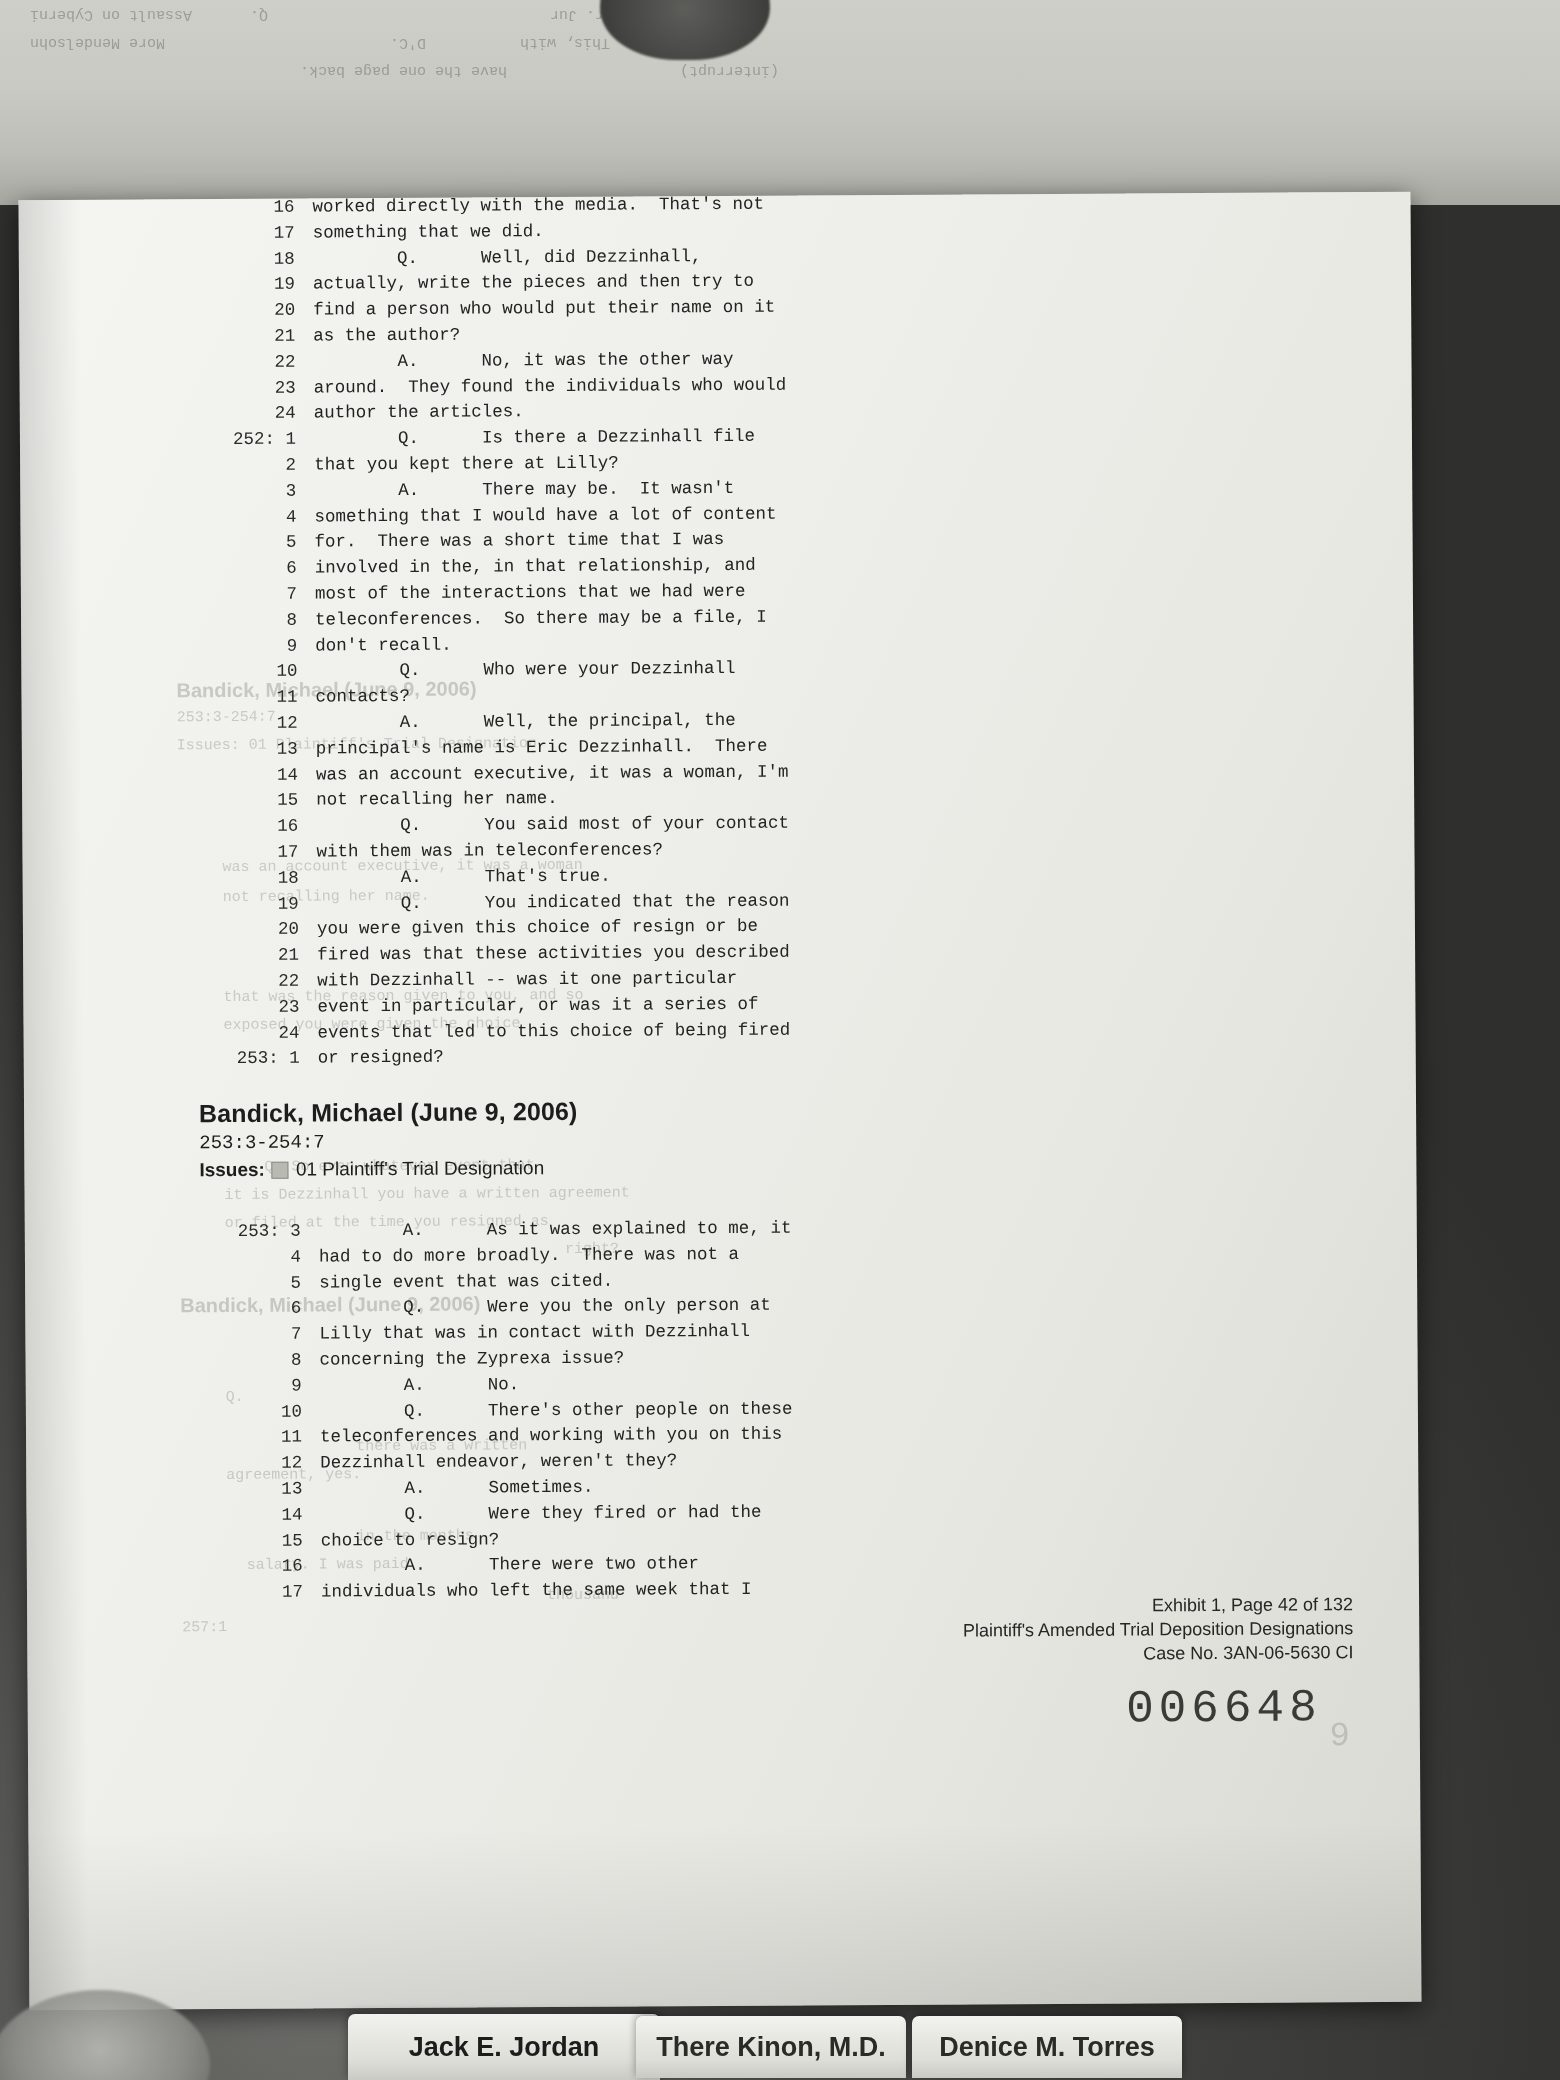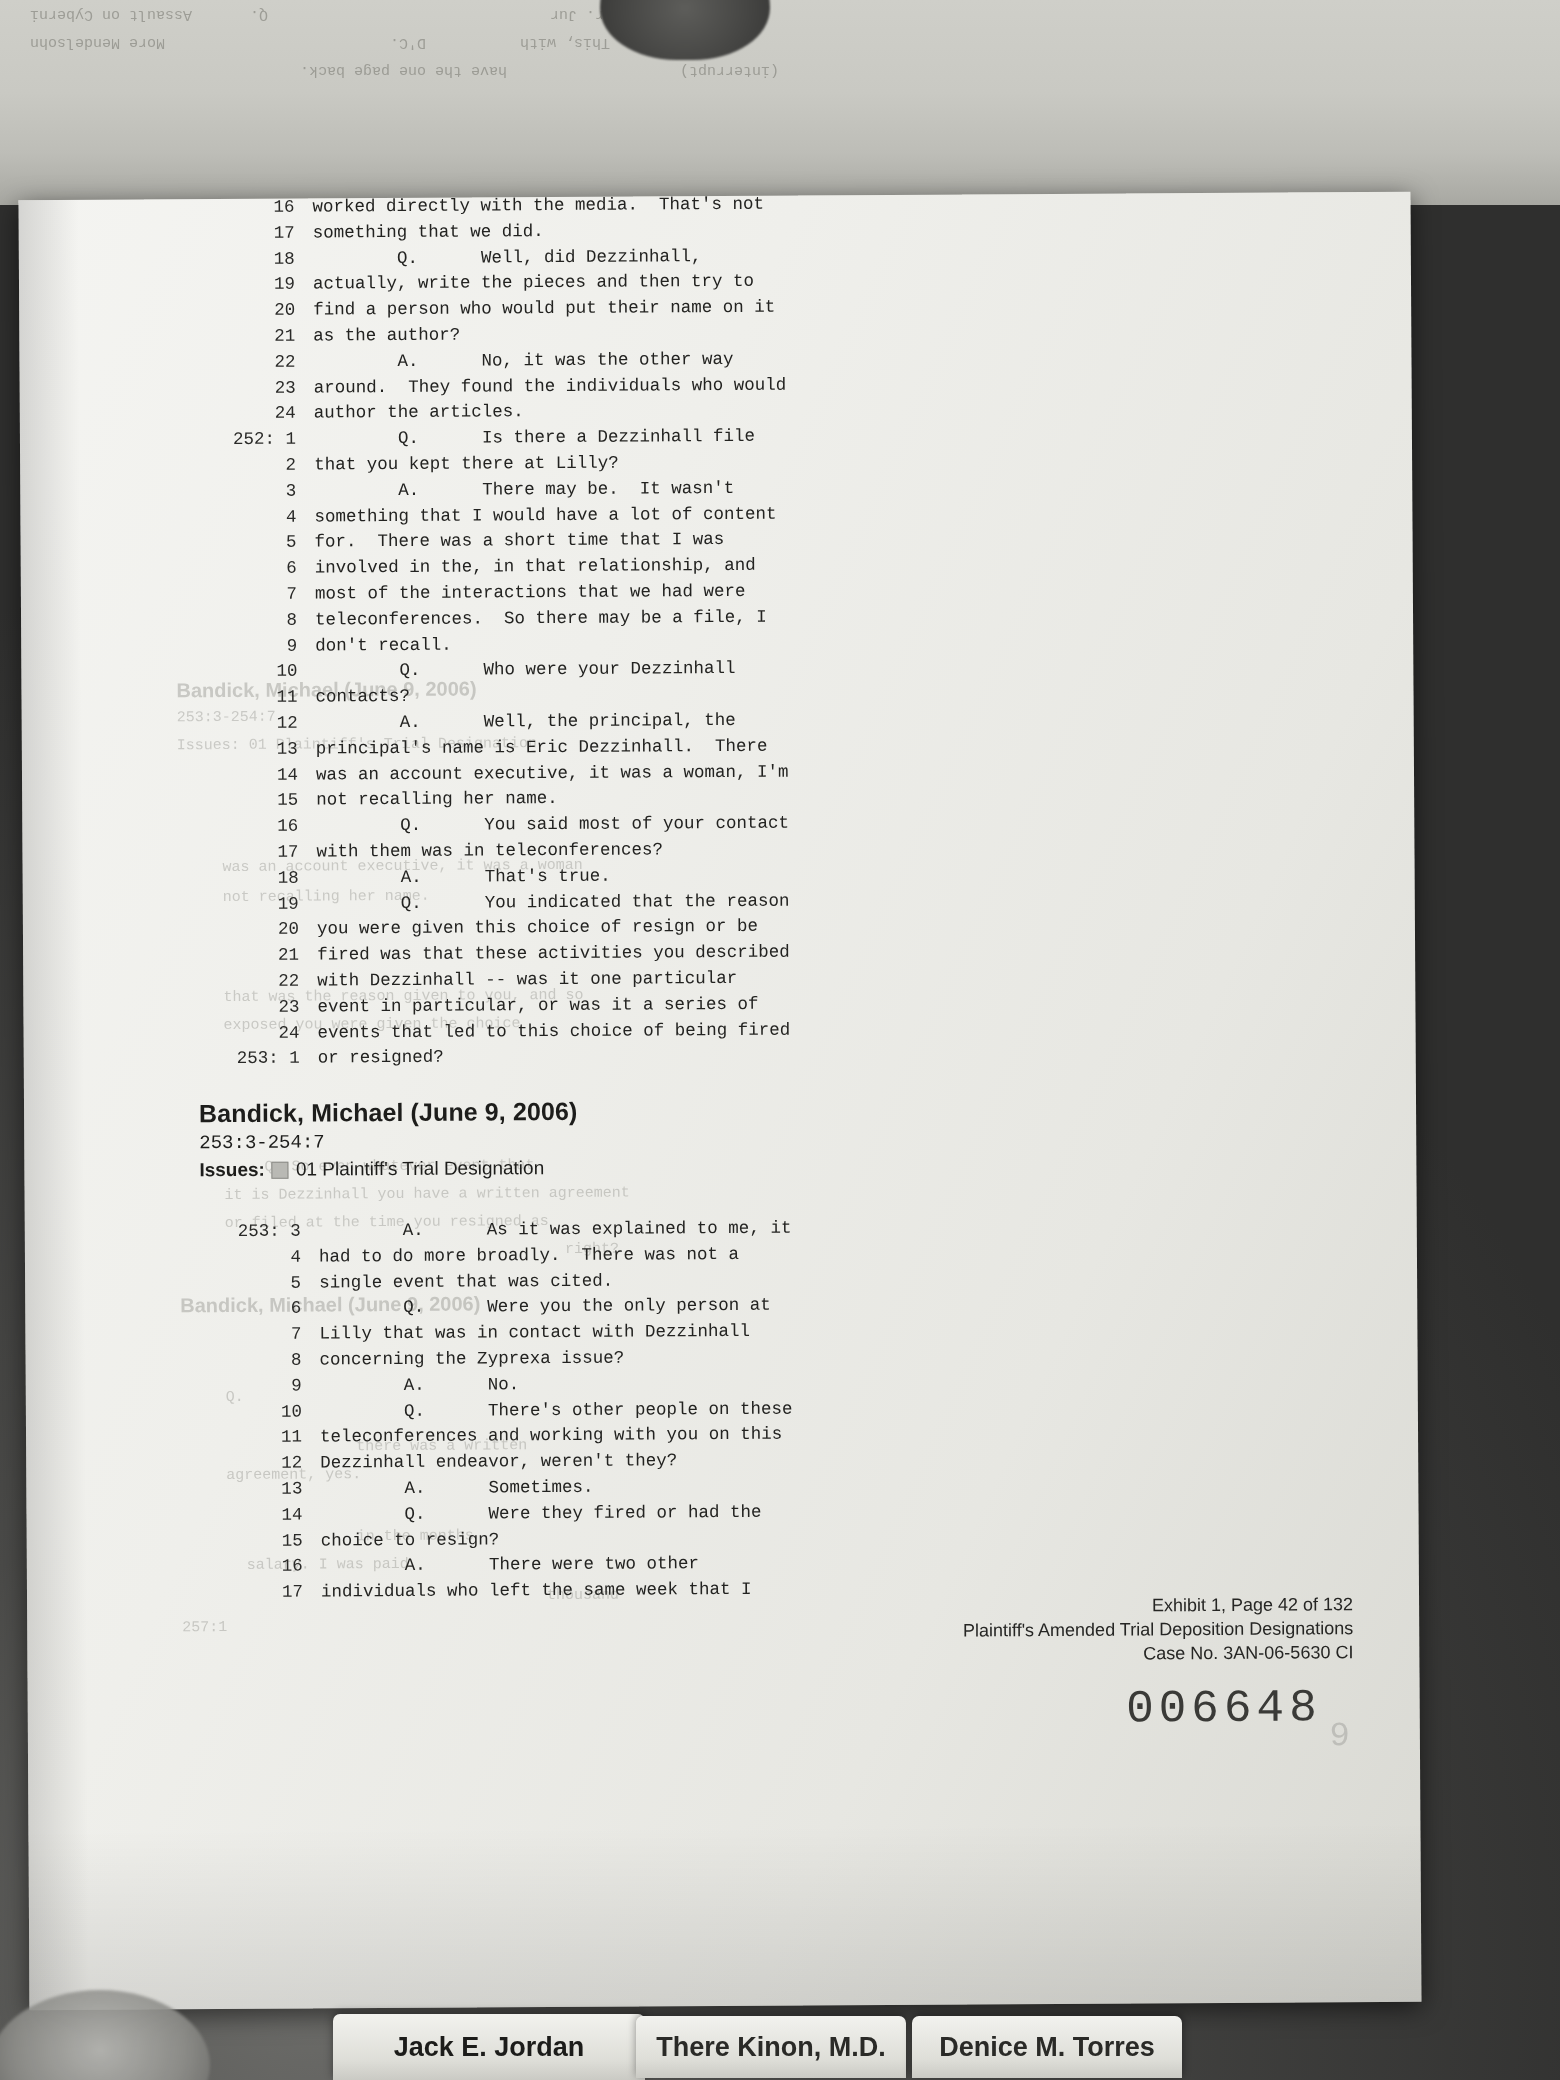--- a/index.html
+++ b/index.html
@@ -225,21 +225,21 @@
   <div class="footer" style="top:1400px;">
     <div>Exhibit 1, Page 42 of 132</div>
     <div>Plaintiff's Amended Trial Deposition Designations</div>
     <div>Case No. 3AN-06-5630 CI</div>
   </div>
 
   <div class="stampnum" style="top:1490px;">006648</div>
   <div class="stampghost" style="right:70px;top:1525px;">9</div>
 </div>
 
-<div class="tab" id="tab1" style="left:333px;width:312px;">
+<div class="tab" id="tab1" style="left:348px;width:312px;">
   <span>Jack E. Jordan</span>
 </div>
 <div class="tab" id="tab2" style="left:636px;width:270px;bottom:2px;height:62px;">
   <span>There Kinon, M.D.</span>
 </div>
 <div class="tab" id="tab3" style="left:912px;width:270px;bottom:2px;height:62px;">
   <span>Denice M. Torres</span>
 </div>
 <div class="lens"></div>
 

